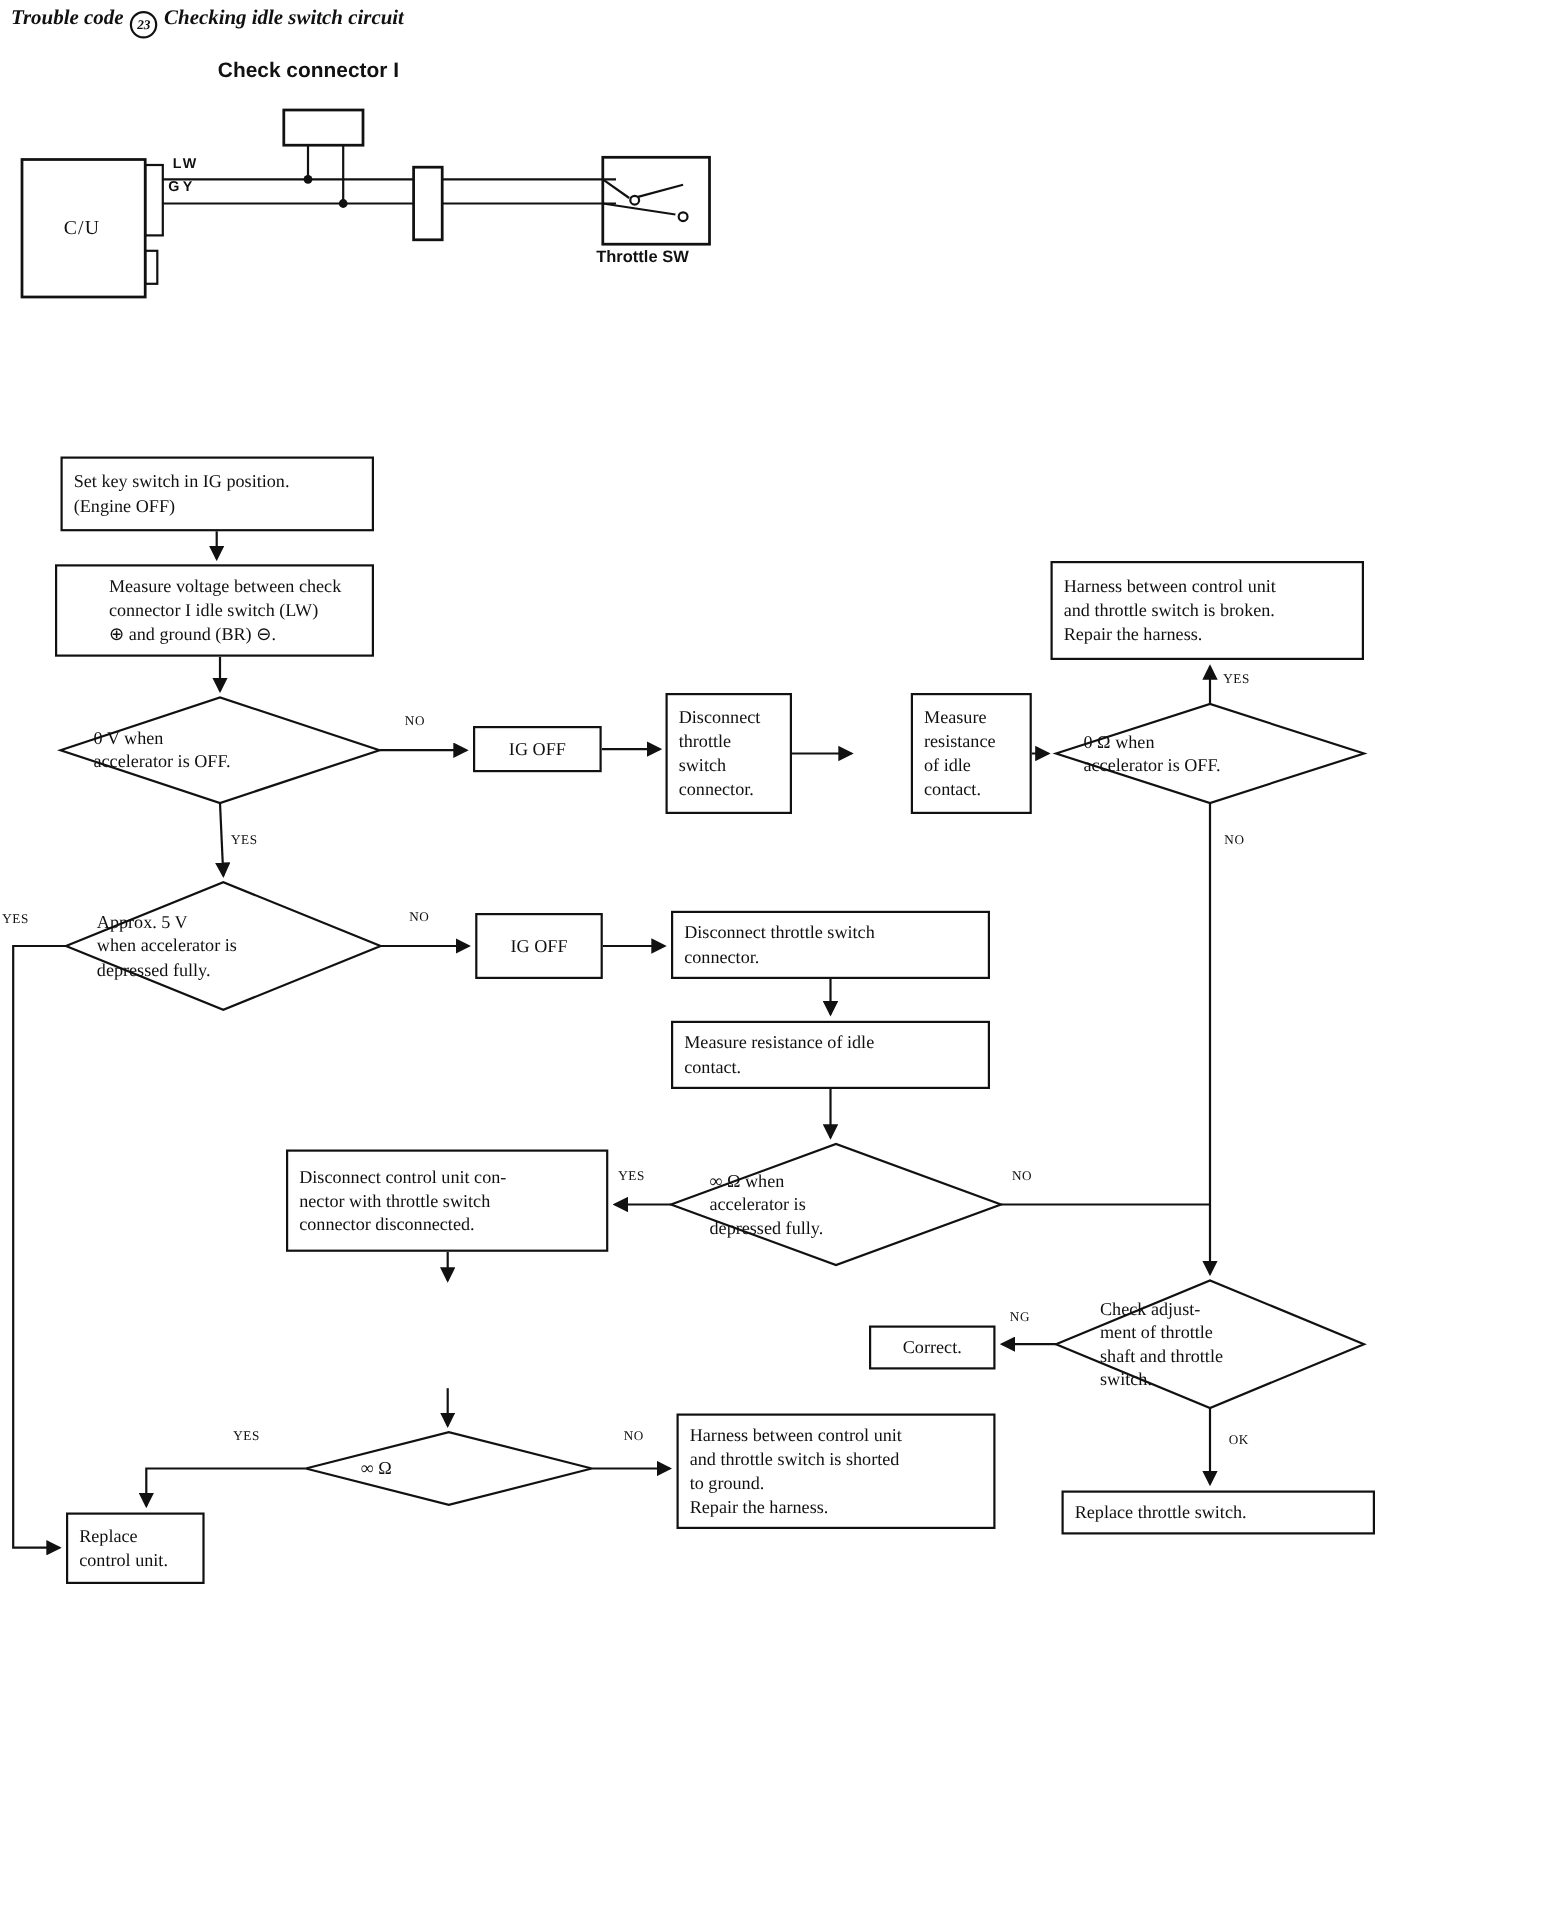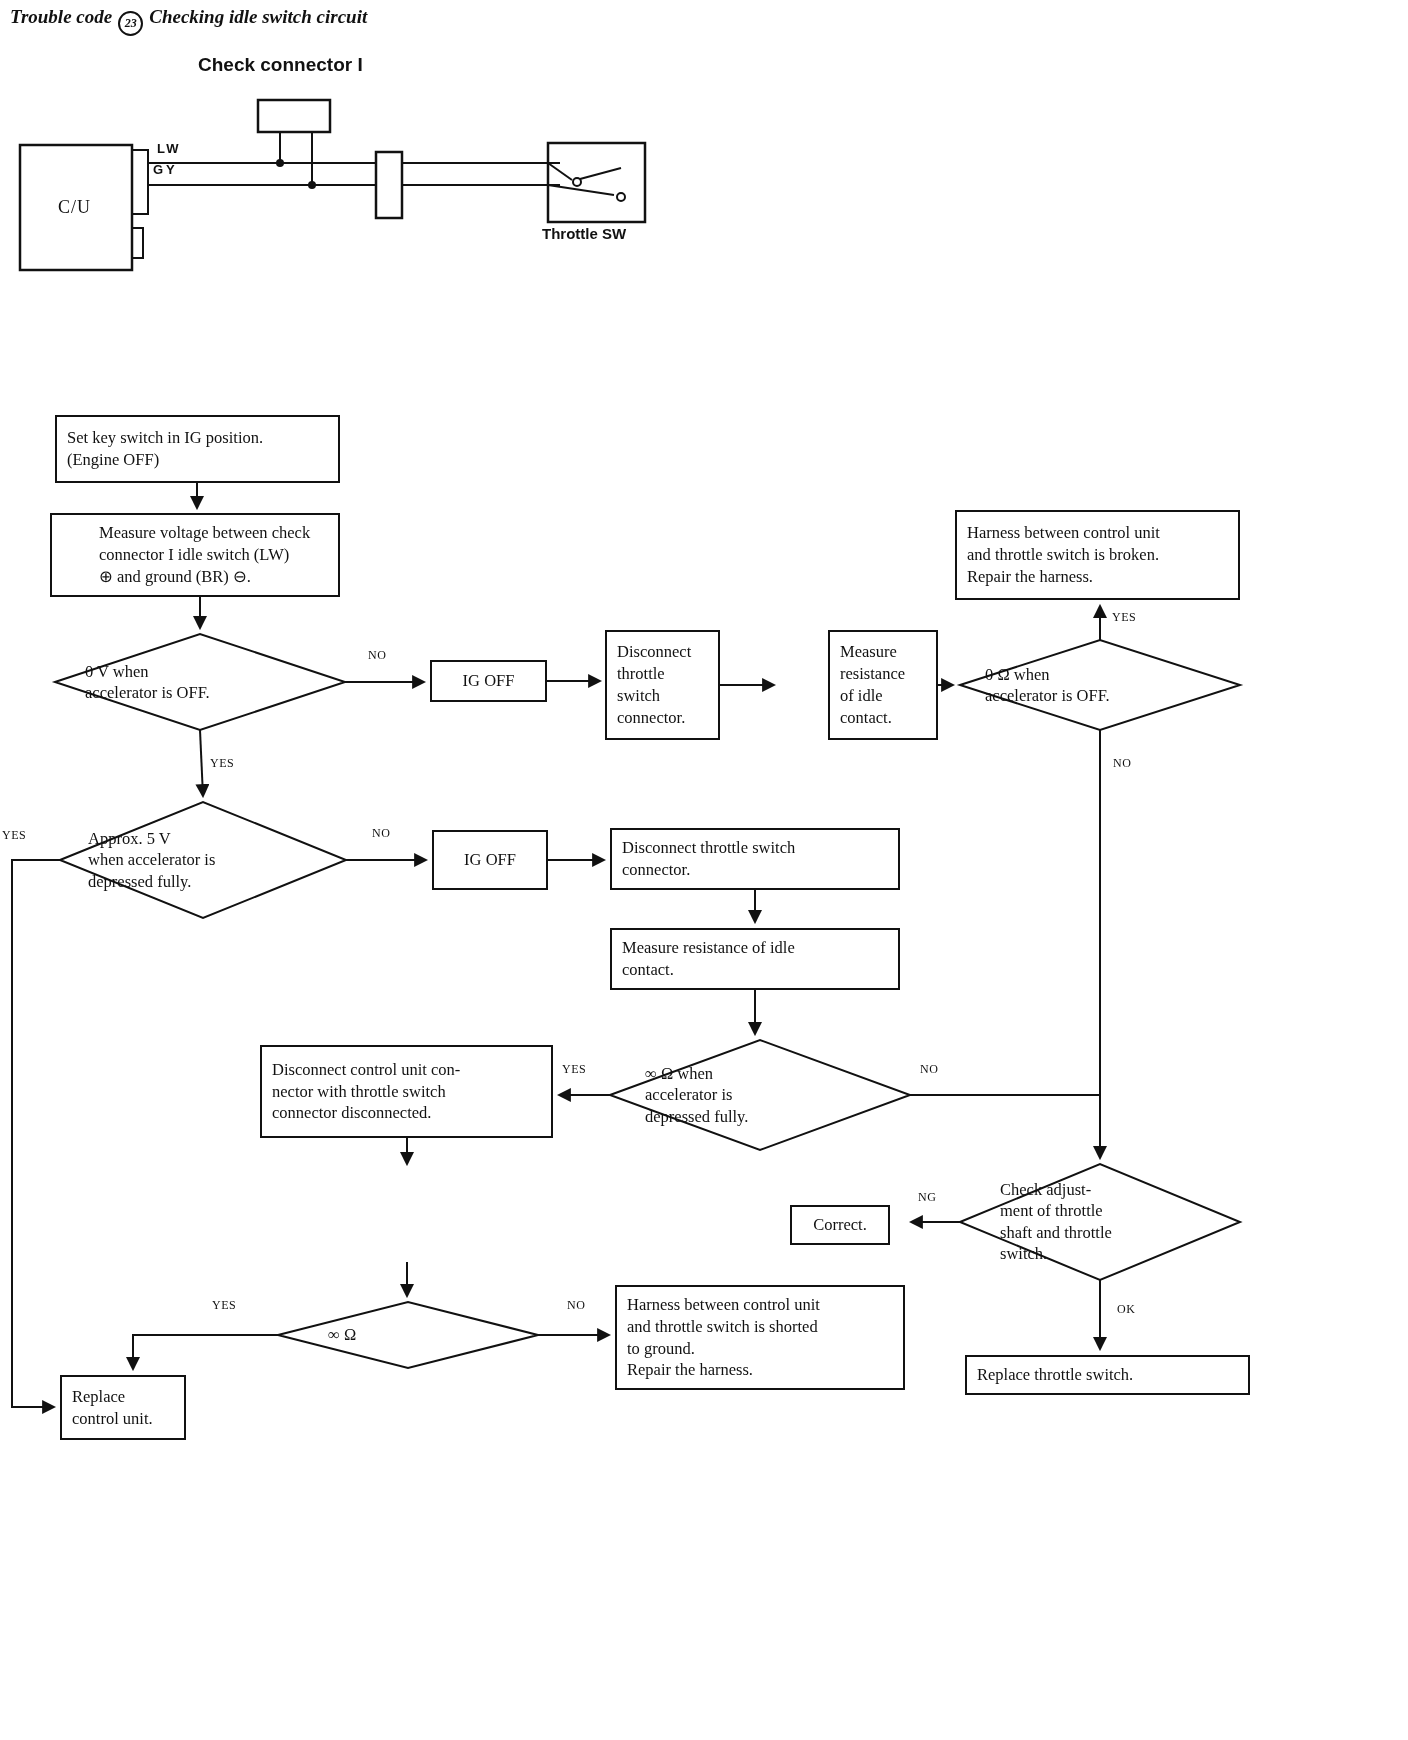--- a/index.html
+++ b/index.html
@@ -120,21 +120,21 @@
 contact.</div>
   <div class="node" style="left:260px;top:1045px;width:293px;height:93px;">Disconnect control unit con-
 nector with throttle switch
 connector disconnected.</div>
   <div class="node" style="left:615px;top:1285px;width:290px;height:105px;">Harness between control unit
 and throttle switch is shorted
 to ground.
 Repair the harness.</div>
   <div class="node" style="left:60px;top:1375px;width:126px;height:65px;">Replace
 control unit.</div>
-  <div class="node center" style="left:790px;top:1205px;width:100px;height:40px;">Correct.</div>
+  <div class="node center" style="left:790px;top:1205px;width:115px;height:40px;">Correct.</div>
   <div class="node" style="left:965px;top:1355px;width:285px;height:40px;">Replace throttle switch.</div>
 
   <div class="dlabel" style="left:200px;top:682px;width:230px;">0 V when
 accelerator is OFF.</div>
   <div class="dlabel" style="left:1100px;top:685px;width:230px;">0 Ω when
 accelerator is OFF.</div>
   <div class="dlabel" style="left:203px;top:860px;width:230px;">Approx. 5 V
 when accelerator is
 depressed fully.</div>
   <div class="dlabel" style="left:760px;top:1095px;width:230px;">∞ Ω when

